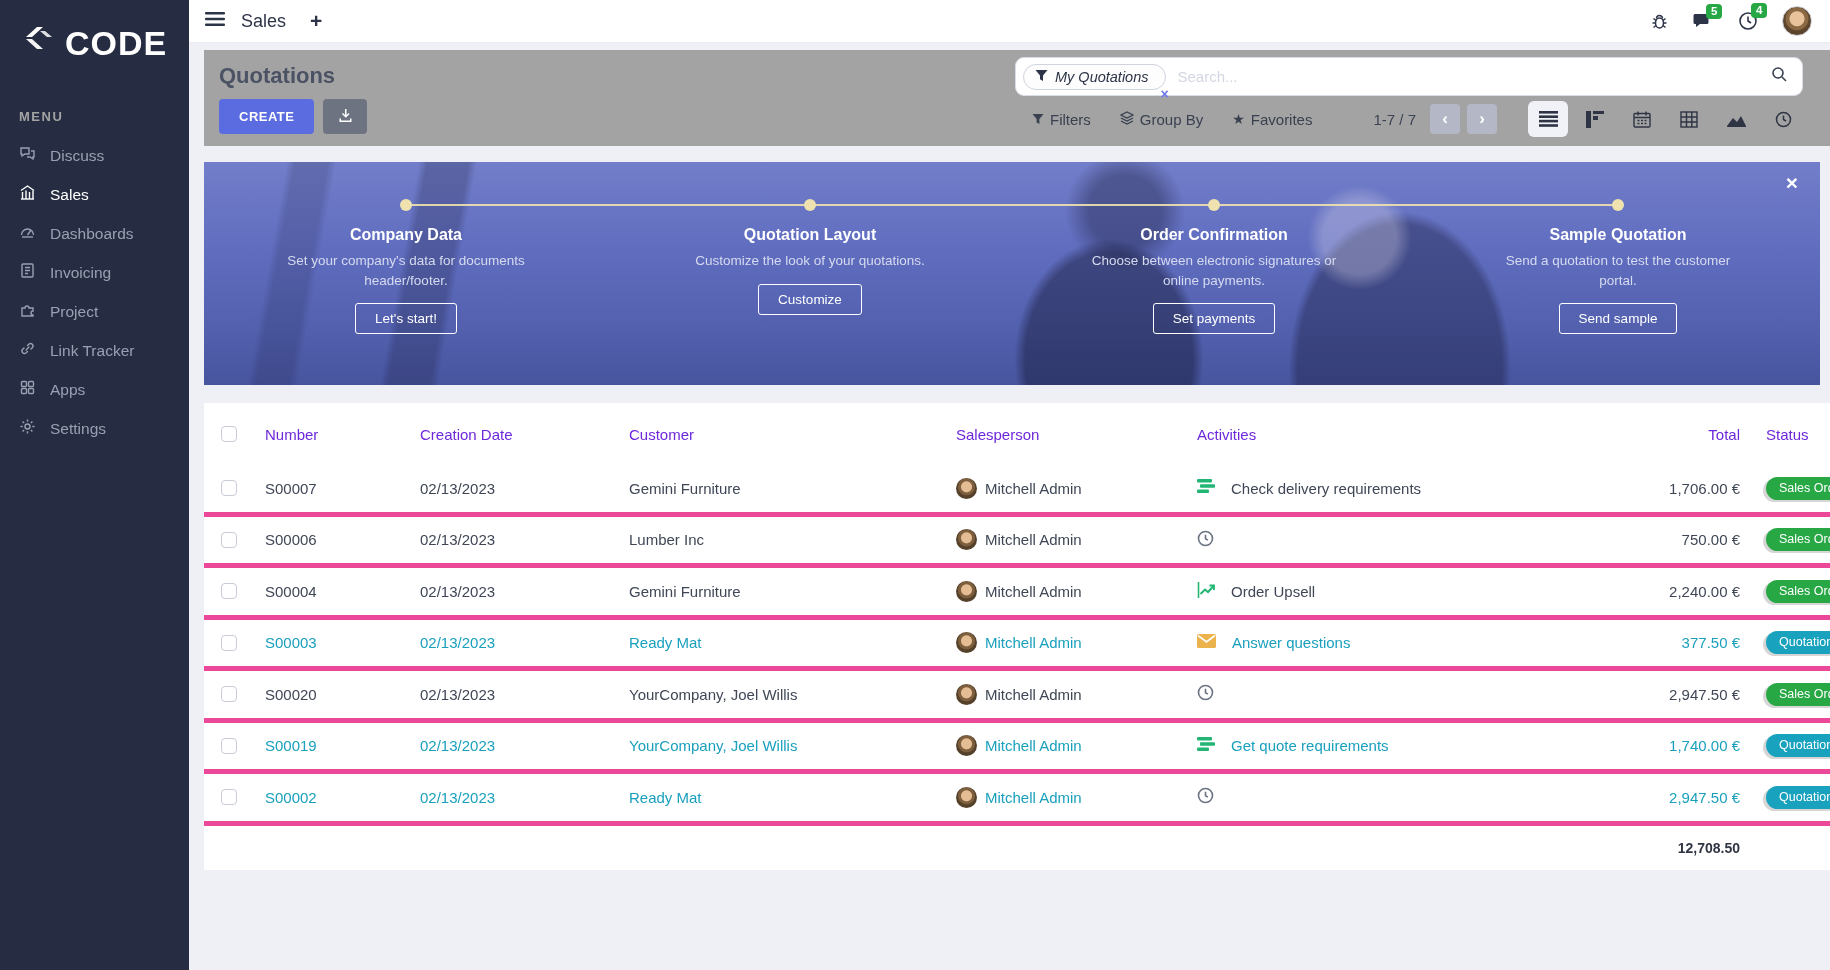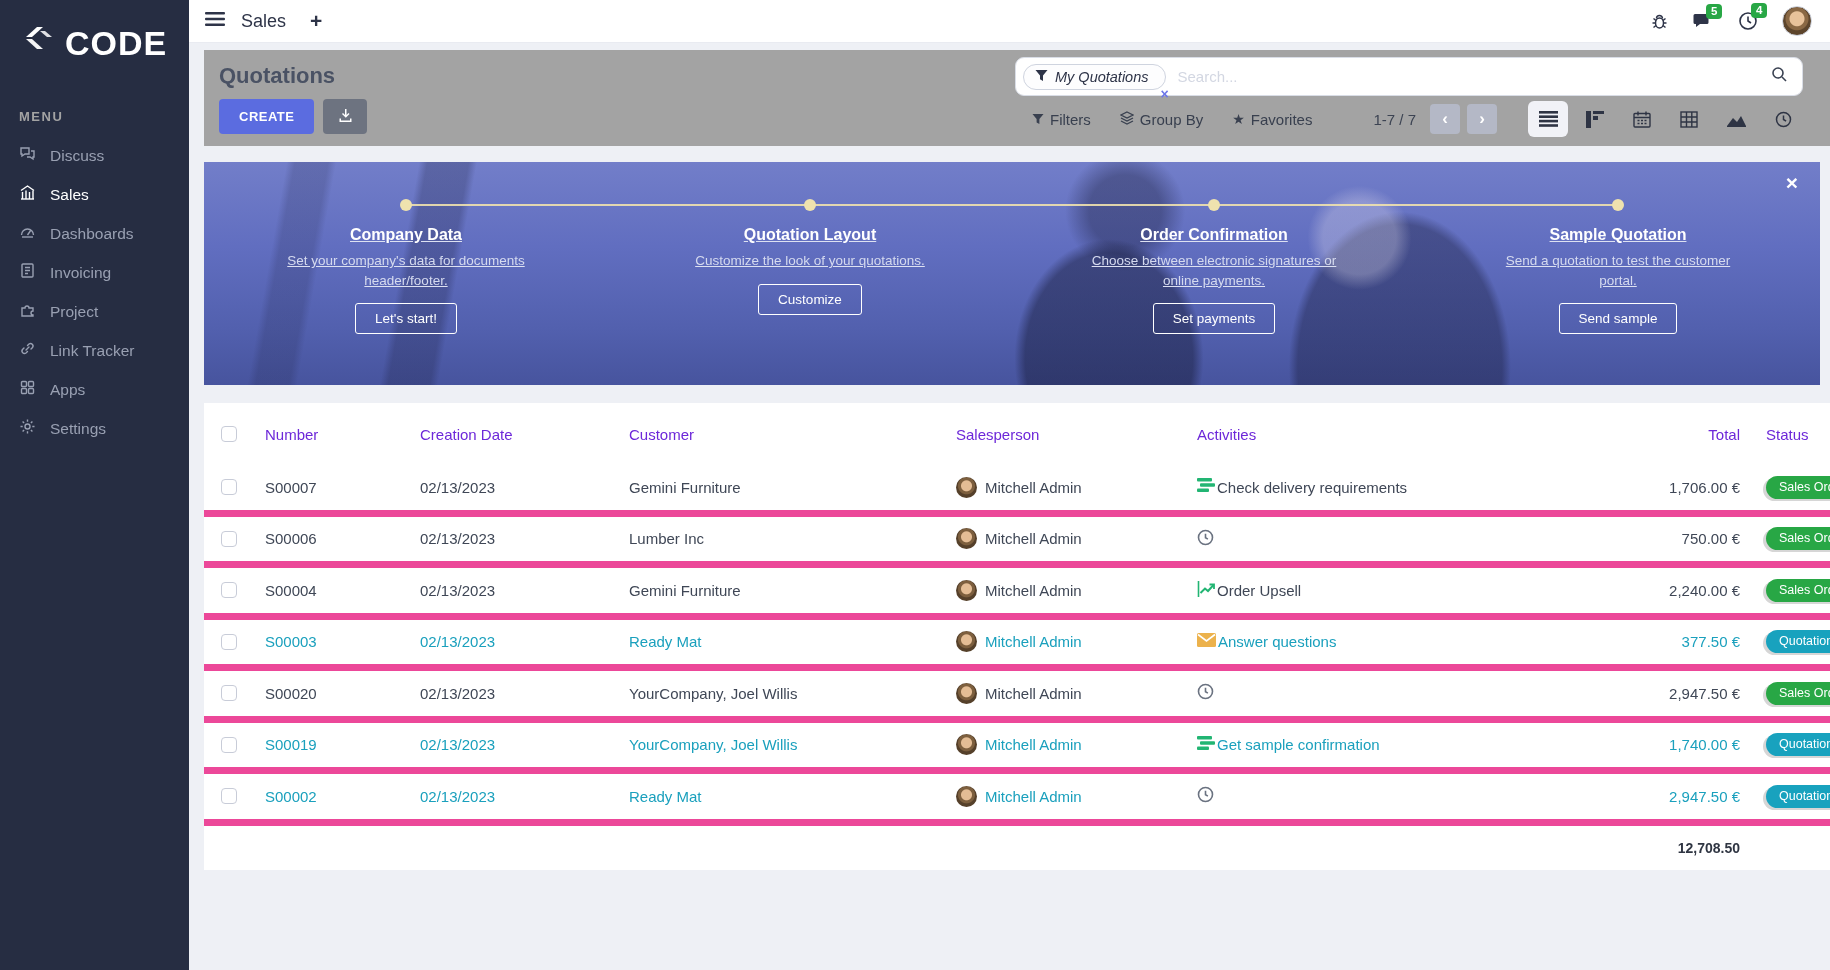--- a/index.html
+++ b/index.html
@@ -61,42 +61,42 @@
       radial-gradient(circle 52px at 71.5% 34%, rgba(228,223,238,.30) 0 70%, transparent 100%),
       radial-gradient(ellipse 150px 210px at 74% 92%, rgba(22,25,55,.38) 0 68%, transparent 74%),
       radial-gradient(ellipse 135px 170px at 56% 88%, rgba(14,17,40,.42) 0 62%, transparent 70%),
       radial-gradient(circle 60px at 57% 22%, rgba(18,20,45,.35) 0 60%, transparent 100%),
       linear-gradient(100deg, transparent 13%, rgba(25,28,58,.25) 13.5% 16%, transparent 16.5%),
       linear-gradient(100deg, transparent 5%, rgba(25,28,58,.18) 5.5% 7.5%, transparent 8%),
       linear-gradient(180deg, #727ec9 0%, #616ec0 38%, #5260ae 75%, #47549e 100%);
   }
   .banner-close { position:absolute; top:10px; right:22px; font-size:21px; font-weight:bold; color:#fff; cursor:pointer; line-height:1; }
   .steps-track { position:absolute; top:42px; left:12.5%; right:12.5%; height:2px; background:#efe2ae; opacity:.9; }
-  .steps { position:absolute; inset:0; display:flex;text-decoration:underline; }
+  .steps { position:absolute; inset:0; display:flex; }
   .step { width:25%; position:relative; text-align:center; padding-top:64px; }
   .step-dot { position:absolute; top:37px; left:50%; transform:translateX(-50%); width:12px; height:12px; border-radius:50%; background:#efe2ae; }
   .step-title { font-size:16px; font-weight:bold; color:#fff; }
   .step-desc { width:250px; margin:7px auto 0; font-size:13.5px; line-height:1.45; color:#d5daef; }
   .step-btn { margin-top:13px; background:transparent; border:1px solid #fff; border-radius:3px; color:#fff; font-size:13.5px; padding:7px 19px; cursor:pointer; font-family:inherit; }
 
   
   .table-card { margin-top:18px; background:#fff; overflow:hidden; height:467px; }
-  .trow { display:grid; grid-template-columns:61px 155px 209px 327px 241px 353px 190px 90px; align-items:center; height:51.5px; border-bottom:7px solid #ec4899; font-size:15px; color:#3f4756; }
+  .trow { display:grid; grid-template-columns:61px 155px 209px 327px 241px 353px 190px 90px; align-items:center; height:51.5px; border-bottom:5px solid #ec4899; font-size:15px; color:#3f4756; }
   .trow.head { height:62px; border-bottom:none; color:#6d28d9; }
   .trow.foot { height:44px; border-bottom:none; }
   .cell-cb { padding-left:17px; display:flex; }
   .cbx { width:16px; height:16px; border:1px solid #c8ccd8; border-radius:4px; background:#fff; cursor:pointer; }
   .cell-total { text-align:right; }
   .cell-status { padding-left:26px; white-space:nowrap; overflow:visible; }
   .status-badge { display:inline-block; white-space:nowrap; padding:4px 13px 5px; border-radius:20px; color:#fff; font-size:12.5px; box-shadow:-3px 2px 0 #d6d6d6; }
   .status-badge.sales-order { background:#28a745; }
   .status-badge.quotation { background:#18a2be; }
   .cell-sales { display:flex; align-items:center; gap:8px; }
   .avatar-sm { width:21px; height:21px; border-radius:50%; flex-shrink:0; background:radial-gradient(circle at 50% 42%, #e4bd95 0 5px, #7d5f3e 6px 8px, #55402a 9px); }
-  .cell-act { display:flex; align-items:center; gap:2px; }
+  .cell-act { display:flex; align-items:center; gap:16px; }
   .trow.teal, .trow.teal .cell-total { color:#1aa0bd; }
   .foot-total { font-weight:bold; font-size:14px; color:#2f3542; }
   .num-cell { cursor:pointer; }
 </style>
 </head>
 <body>
 
 <div class="app">
 
   <aside class="sidebar">
@@ -491,21 +491,21 @@
       <span class="avatar-sm"></span>
       <span>Mitchell Admin</span>
     </div>
     <div class="cell-act">
       <span><svg width="18" height="15" viewBox="0 0 18 15" fill="#22b573">
                     <rect x="0" y="0" width="15" height="3.6" rx="1"></rect>
                     <rect x="3" y="5.2" width="15" height="3.6" rx="1"></rect>
                     <rect x="0" y="10.4" width="12" height="3.6" rx="1"></rect>
                   </svg></span>
 
-      <span>Get sample confirmation</span>
+      <span>Get quote requirements</span>
     </div>
     <div class="cell-total">1,740.00 €</div>
     <div class="cell-status">
       <span class="status-badge quotation">Quotation</span>
     </div>
   </div>
             <div class="trow teal">
     <div class="cell-cb">
                 <span class="cbx"></span>
               </div>

